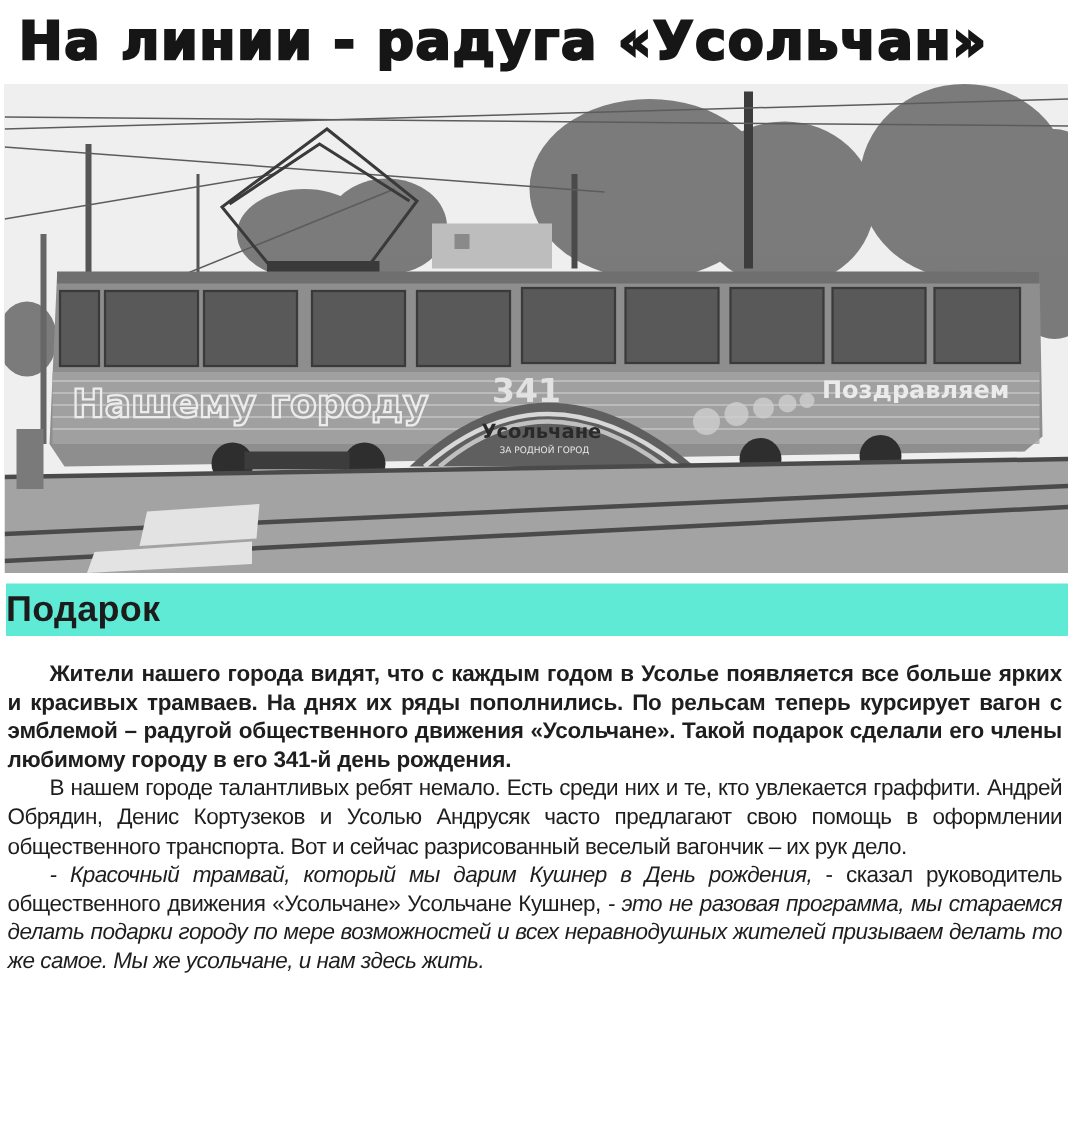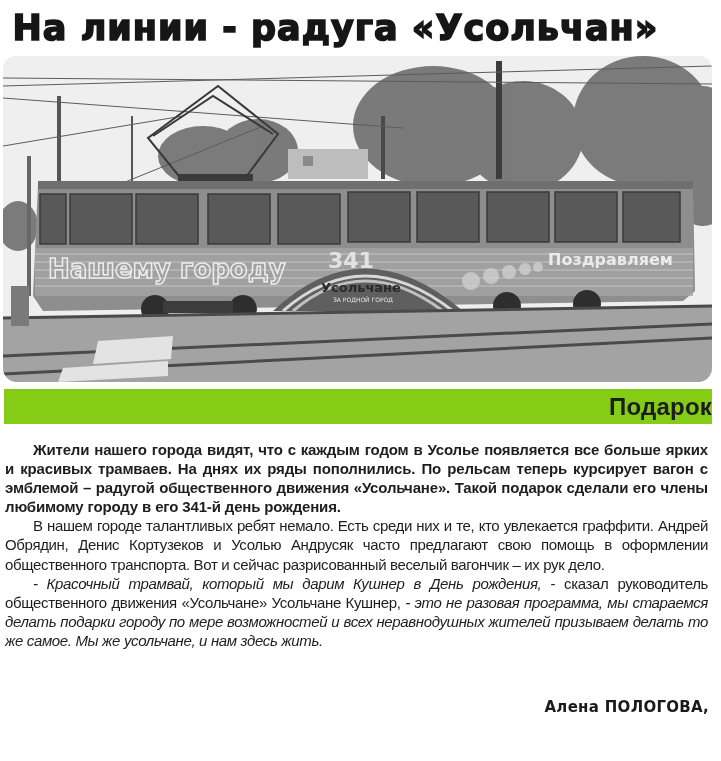--- a/index.html
+++ b/index.html
@@ -30,31 +30,30 @@
     white-space: nowrap;
   }
   .photo {
     position: absolute;
     left: 3px;
     top: 56px;
     width: 709px;
     height: 326px;
     overflow: hidden;
     background: #dcdcdc;
-    border-radius: 14px;
   }
   .photo svg { display: block; }
   .section-bar {
     position: absolute;
     left: 4px;
     top: 389px;
     width: 708px;
     height: 35px;
-    background: #84cc16;
-    text-align: right;
+    background: #5eead4;
+    text-align: left;
   }
   .section-bar span {
     font-family: "Liberation Sans", sans-serif;
     font-weight: bold;
     font-size: 24px;
     line-height: 35px;
     color: #1c1c1c;
     letter-spacing: 0.2px;
   }
   .article {
@@ -203,14 +202,13 @@
   <span>Подарок</span>
 </div>
 
 <div class="article">
   <p class="lead">Жители нашего города видят, что с каждым годом в Усолье появляется все больше ярких и красивых трамваев. На днях их ряды пополнились. По рельсам теперь курсирует вагон с эмблемой – радугой общественного движения «Усольчане». Такой подарок сделали его члены любимому городу в его 341-й день рождения.</p>
   <p class="body-p"><span>В нашем городе талантливых ребят немало. Есть среди них и те, кто увлекается граффити. </span><b>Андрей Обрядин, Денис Кортузеков</b><span> и </span><b>Усолью Андрусяк</b><span> часто предлагают свою помощь в оформлении общественного транспорта. Вот и сейчас разрисованный веселый вагончик – их рук дело.</span></p>
   <p class="body-p"><i>- Красочный трамвай, который мы дарим Кушнер в День рождения,</i><span> - сказал руководитель общественного движения «Усольчане» </span><b>Усольчане Кушнер</b><span>, </span><i>- это не разовая программа, мы стараемся делать подарки городу по мере возможностей и всех неравнодушных жителей призываем делать то же самое. Мы же усольчане, и нам здесь жить.</i></p>
 </div>
 
 <div class="byline">
-  <div>Алена ПОЛОГОВА,</div>
 </div>
 
 </body></html>

